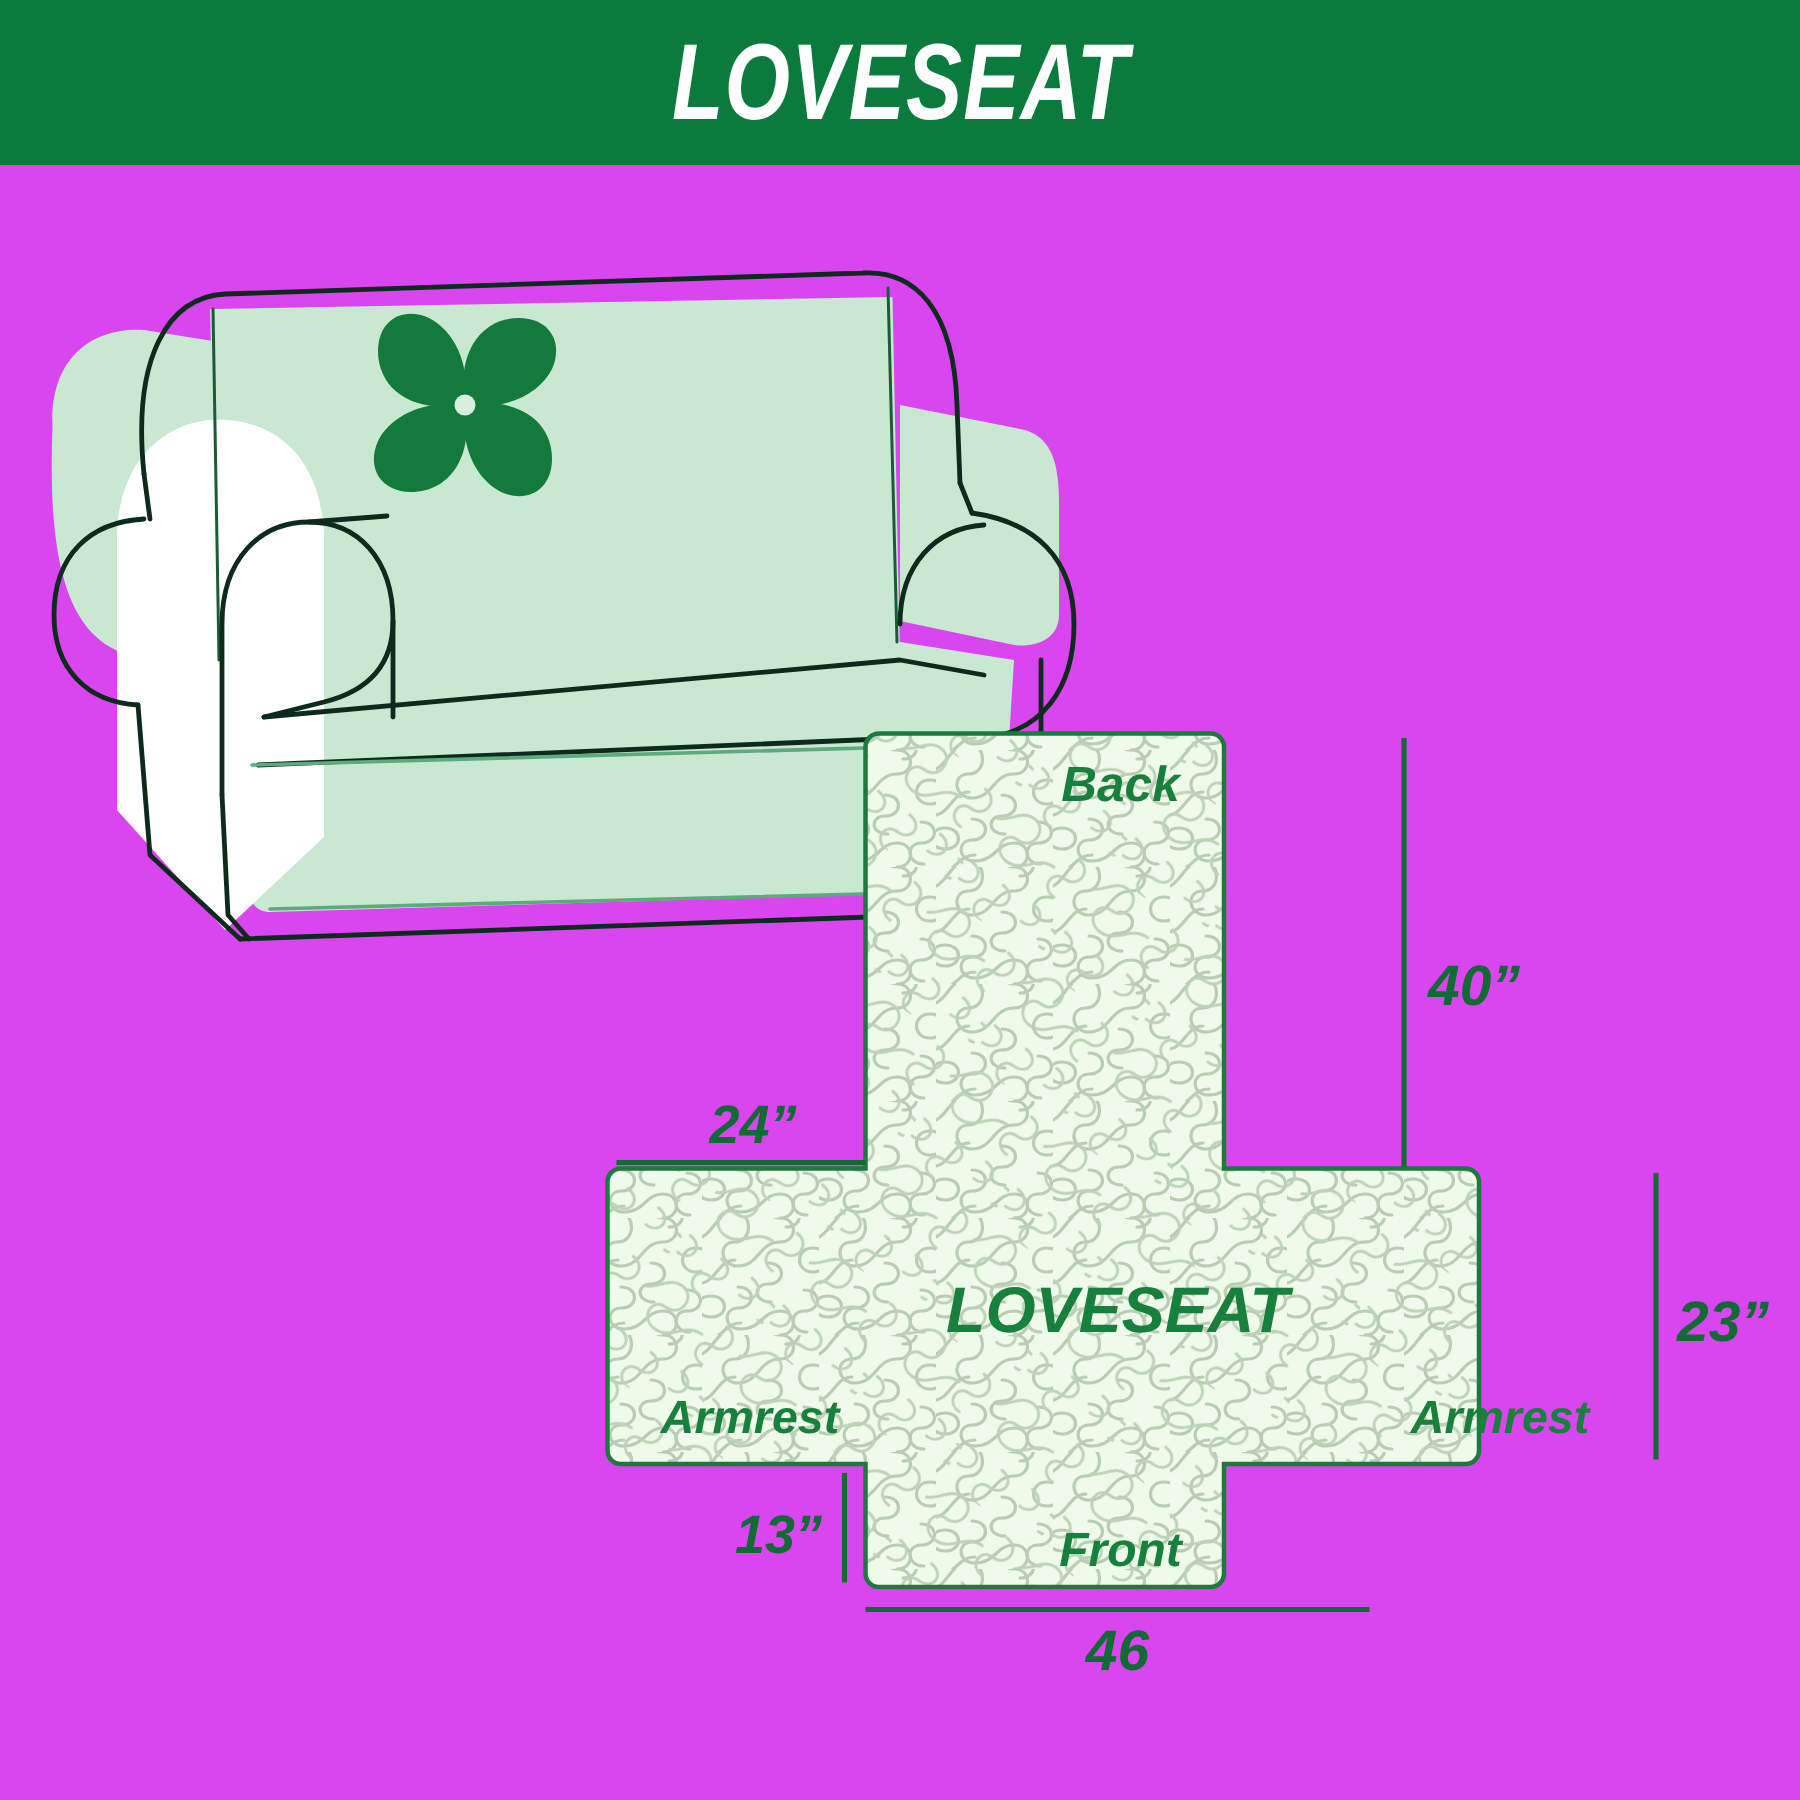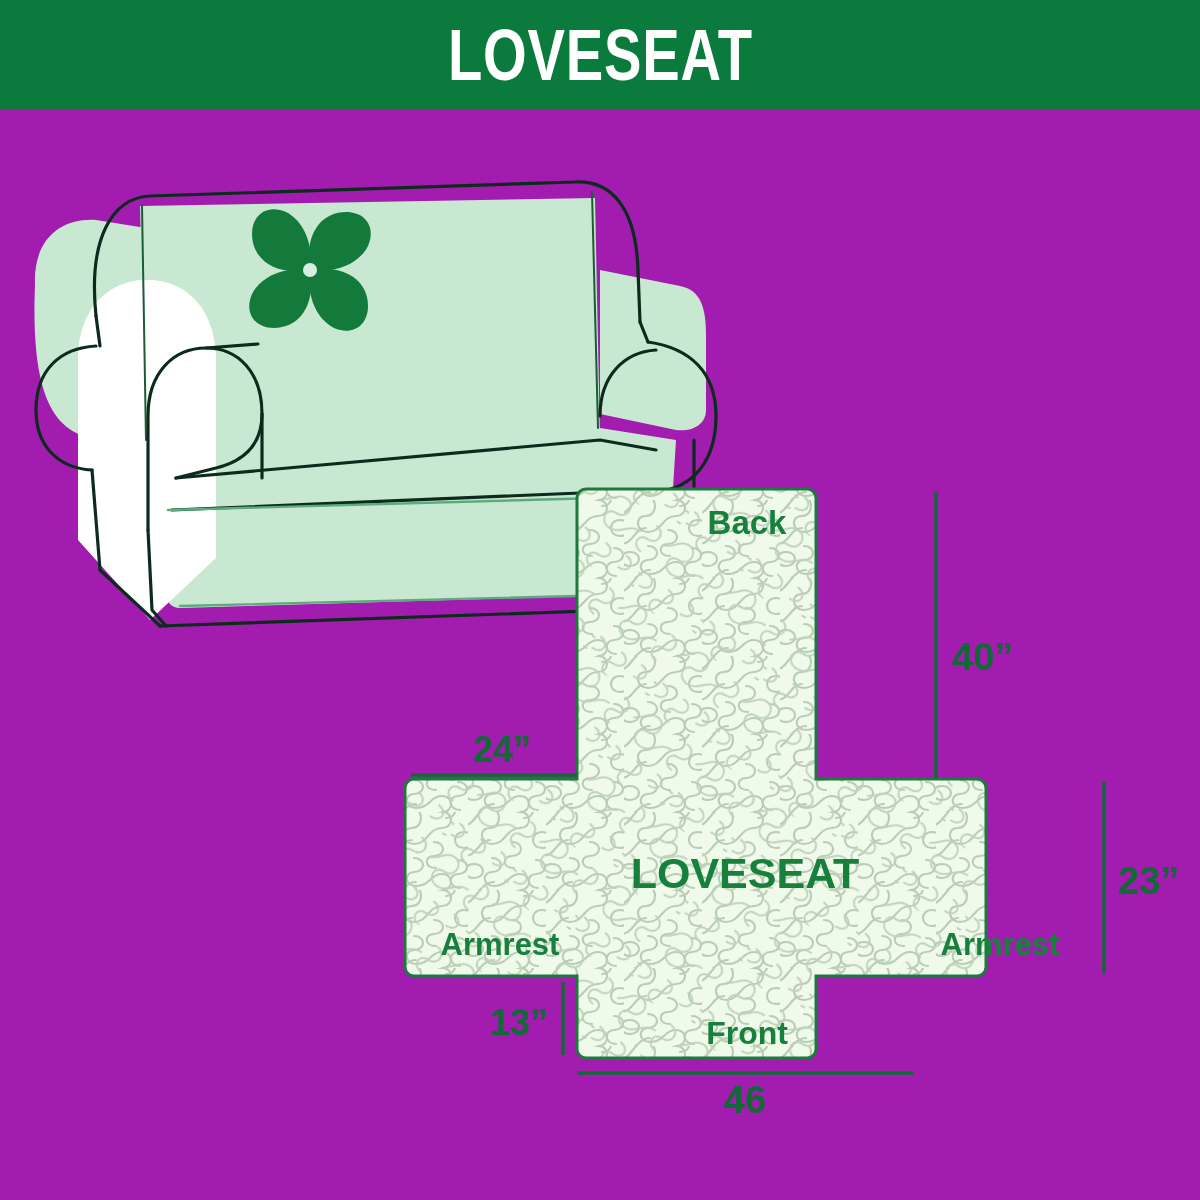--- a/index.html
+++ b/index.html
@@ -12,21 +12,22 @@
     width: 1200px;
     height: 1200px;
     overflow: hidden;
     font-family: "Liberation Sans", "DejaVu Sans", sans-serif;
     position: relative;
   }
   #page {
     position: relative;
     width: 1200px;
     height: 1200px;
-    background: #a21caf;
+    background: #d946ef;
+    font-style: italic;
   }
 
   
   #header-banner {
     position: absolute;
     left: 0;
     top: 0;
     width: 1200px;
     height: 110px;
     background: #0a7a3d;

